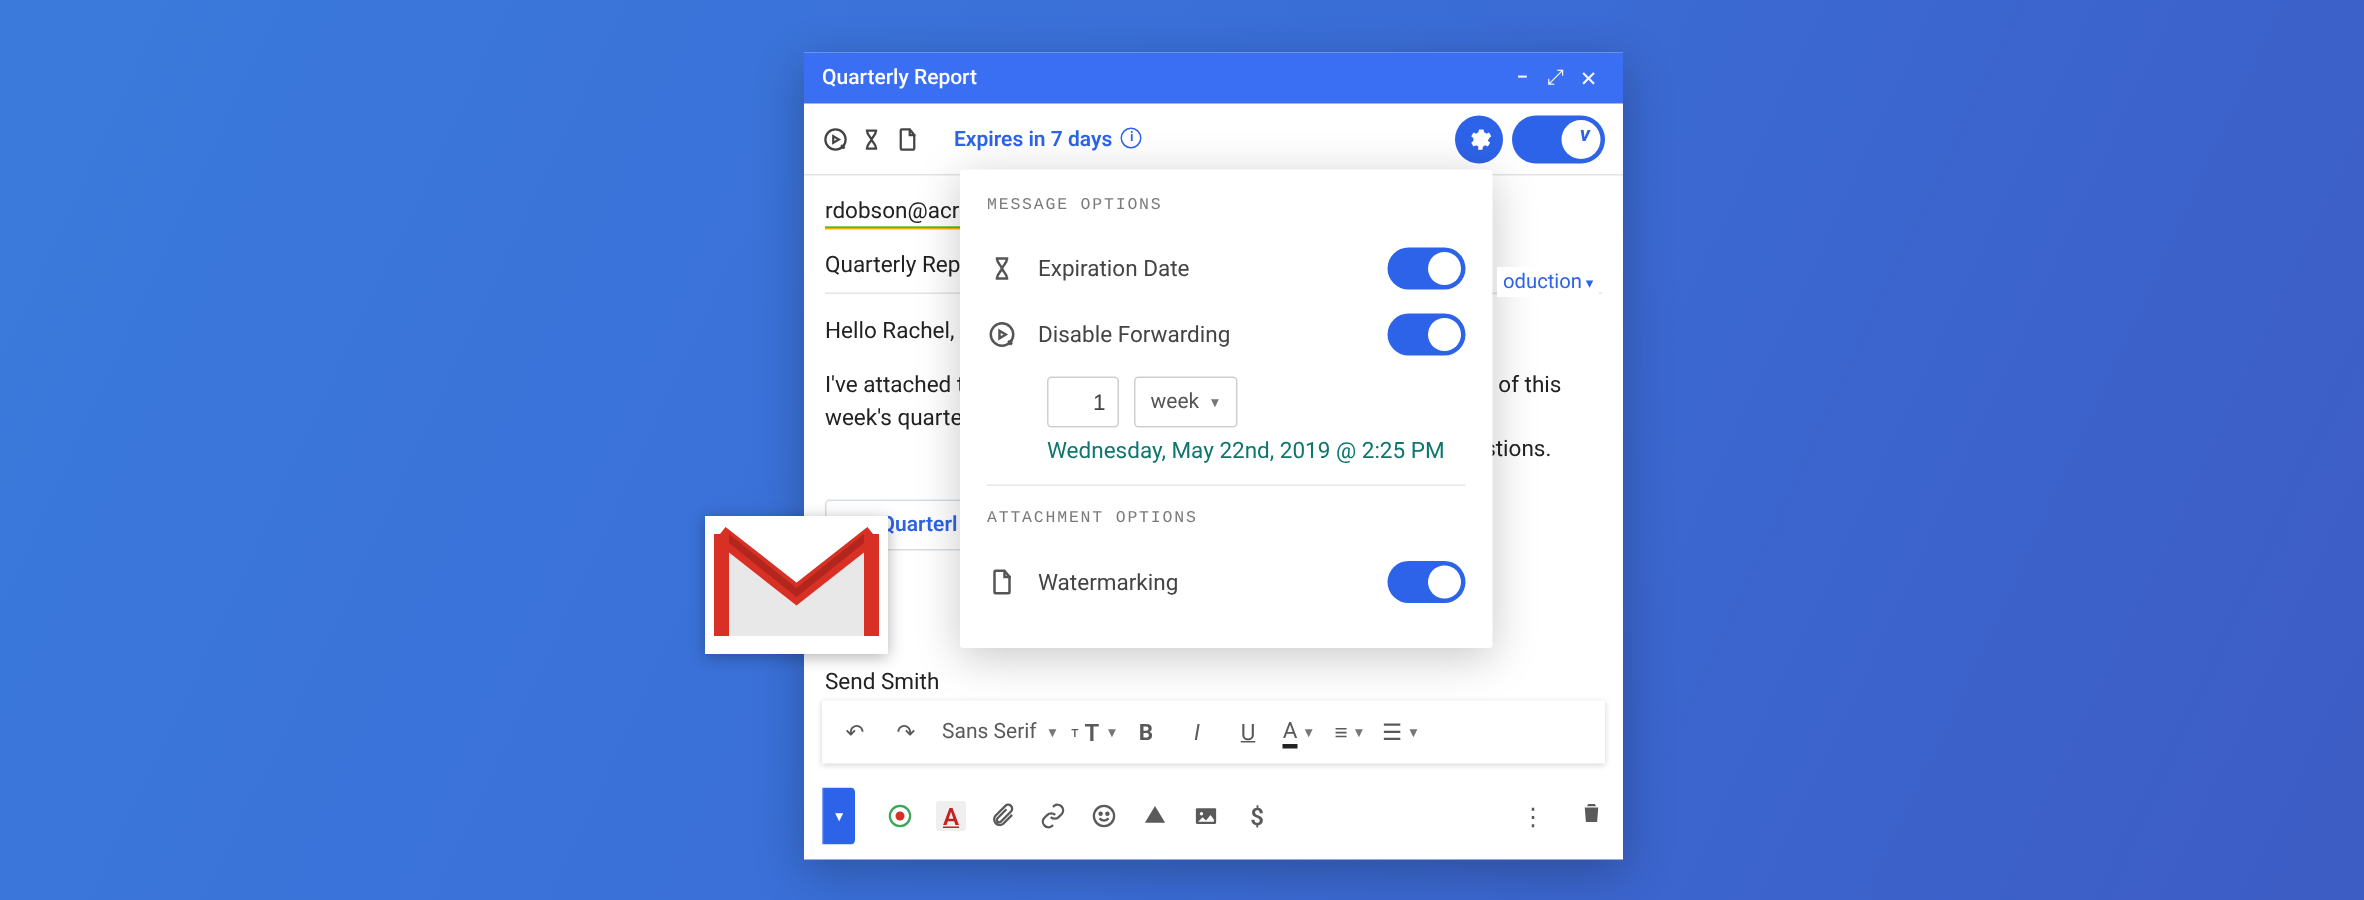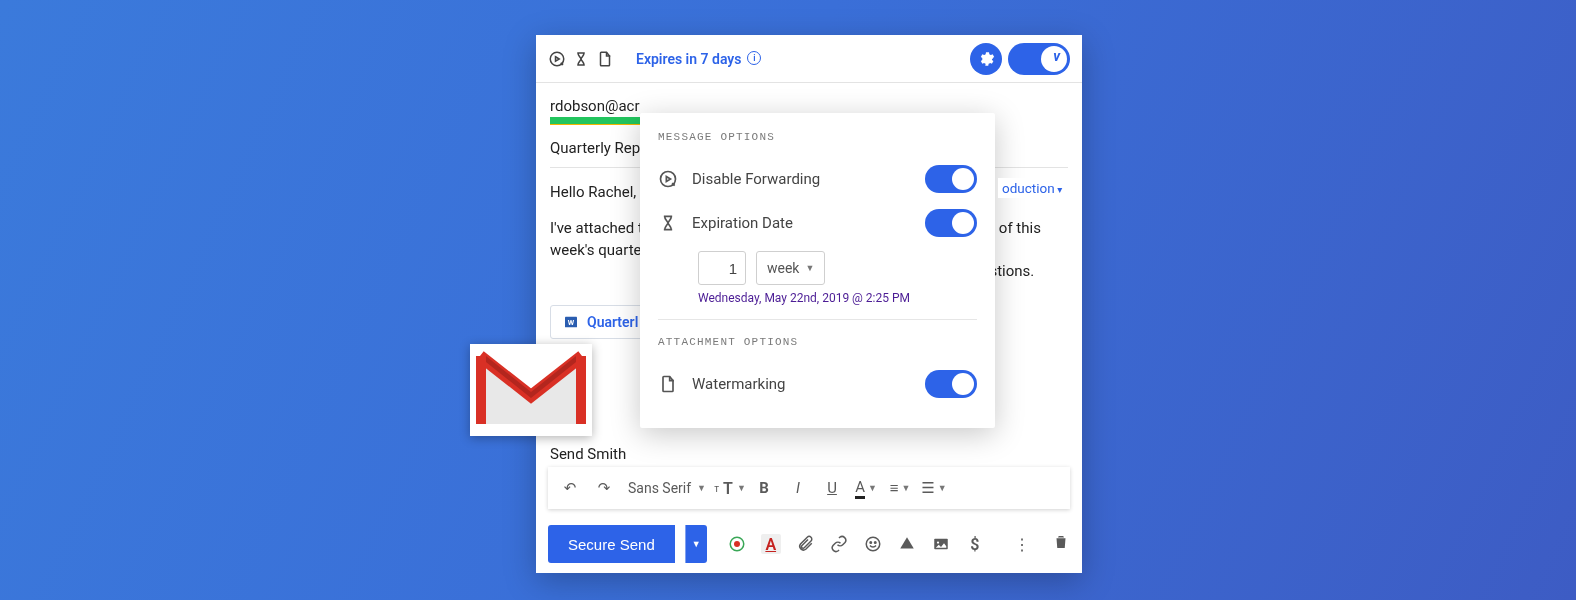--- a/index.html
+++ b/index.html
@@ -65,21 +65,21 @@
   position:relative; cursor:pointer;
 }
 .big-toggle::after {
   content:""; position:absolute; right:3px; top:3px; width:26px; height:26px;
   background:#fff; border-radius:50%;
 }
 .big-toggle .v-mark { position:absolute; right:10px; top:5px; font-style:italic; font-weight:700; color:#2d63e8; font-size:14px; z-index:2; }
 .body-area { padding: 10px 14px 0 14px; flex:1; position:relative; }
 .recipient {
   font-size: 15px; color:#222; padding: 4px 0 2px 0;
-  border-bottom: 7px solid #22c55e; display:inline-block;
+  border-bottom: 1px solid #22c55e; display:inline-block;
 }
 .recipient-underline { height:2px; background:#f5b400; width:102px; margin-top:-1px;}
 .subject-line {
   font-size: 15px; color:#222; padding: 14px 0 10px 0;
   border-bottom: 1px solid #e3e3e3;
 }
 .body-text { font-size: 15px; color:#222; margin-top: 14px; line-height: 1.45; }
 .body-text p { margin-bottom: 14px; }
 .attachment-chip {
   display:inline-flex; align-items:center; gap:8px;
@@ -141,39 +141,46 @@
 .exp-inputs { display:flex; gap:10px; margin:6px 0 6px 40px; }
 .exp-inputs input {
   width:48px; height:34px; border:1px solid #cfcfcf; border-radius:3px;
   text-align:right; padding-right:8px; font-size:15px; color:#444;
 }
 .exp-inputs .unit-select {
   height:34px; border:1px solid #cfcfcf; border-radius:3px;
   padding: 0 10px; display:flex; align-items:center; gap:6px;
   font-size:14px; color:#555; cursor:pointer;
 }
-.exp-date { font-size:12px; color:#4c1d95; margin:6px 0 14px 40px; }
+.exp-date { font-size:15px; color:#0f766e; margin:6px 0 14px 40px; }
 .pop-divider { height:1px; background:#e6e6e6; margin: 4px 0 16px 0; }
 .intro-tag {
   position:absolute; left:998px; top:178px;
   color:#2d63e8; font-size:13.5px; background:#fff;
   padding:2px 4px;
 }
 .intro-tag::after { content:" ▾"; font-size:10px; }
 .gmail-logo {
   position:absolute; left:470px; top:344px; width:122px; height:92px;
   background:#fff; box-shadow:0 2px 10px rgba(0,0,0,0.3);
 }
 .gmail-logo svg { width:100%; height:100%; }
 .pop-icon { width:20px; color:#555; }
 </style>
 </head>
 <body>
 
 <div class="compose-window">
+  <div class="titlebar">
+    <span>Quarterly Report</span>
+    <div class="spacer"></div>
+    <div class="win-btn">−</div>
+    <div class="win-btn">⤢</div>
+    <div class="win-btn">✕</div>
+  </div>
 
   <div class="toolbar-row">
     <svg class="small-icon" viewBox="0 0 24 24" fill="none" stroke="currentColor" stroke-width="2">
         <circle cx="12" cy="12" r="9"></circle>
         <path d="M10 9l5 3-5 3z"></path>
         <line x1="17" y1="17" x2="20" y2="20"></line>
         <line x1="20" y1="17" x2="17" y2="20"></line>
       </svg>
     <svg class="small-icon" viewBox="0 0 24 24" fill="none" stroke="currentColor" stroke-width="2">
         <path d="M7 4h10M7 20h10M8 4c0 4 3 5 4 8-1 3-4 4-4 8M16 4c0 4-3 5-4 8 1 3 4 4 4 8"></path>
@@ -240,21 +247,20 @@
       </div>
     <div class="fbtn" style="gap:3px;">
         <span style="border-bottom:3px solid #222;">A</span>
         <span class="dd-caret">▼</span>
       </div>
     <div class="fbtn" style="gap:3px;">≡<span class="dd-caret">▼</span></div>
     <div class="fbtn" style="gap:3px;">☰<span class="dd-caret">▼</span></div>
   </div>
 
   <div class="bottom-bar">
-    <button class="send-btn">Secure Send</button>
     <div class="send-drop">▼</div>
     <div class="action-icons">
       <div class="ai">
           <svg width="18" height="18" viewBox="0 0 24 24">
             <circle cx="12" cy="12" r="9" fill="none" stroke="#3aa757" stroke-width="2"></circle>
             <circle cx="12" cy="12" r="4" fill="#d93025"></circle>
           </svg>
         </div>
       <div class="ai boxed">
           <span style="text-decoration:underline;color:#c5221f;font-weight:600;">A</span>
@@ -297,35 +303,35 @@
     <div class="spacer"></div>
     <div class="ai" style="color:#5a5a5a;cursor:pointer;">⋮</div>
     <div class="ai" style="color:#5a5a5a;cursor:pointer;margin-left:12px;"><svg width="18" height="18" viewBox="0 0 24 24" fill="currentColor">
           <path d="M6 7h12l-1 13H7zM9 4h6l1 2H8z"></path>
         </svg></div>
   </div>
 </div>
 
 <div class="popover">
   <div class="pop-section-title">MESSAGE OPTIONS</div>
+  <div class="pop-row">
+    <svg class="pop-icon" viewBox="0 0 24 24" fill="none" stroke="currentColor" stroke-width="2">
+        <path d="M7 4h10M7 20h10M8 4c0 4 3 5 4 8-1 3-4 4-4 8M16 4c0 4-3 5-4 8 1 3 4 4 4 8"></path>
+      </svg>
+    <div class="label">Expiration Date</div>
+    <div class="toggle"></div>
+  </div>
   <div class="pop-row">
     <svg class="pop-icon" viewBox="0 0 24 24" fill="none" stroke="currentColor" stroke-width="2">
         <circle cx="12" cy="12" r="9"></circle>
         <path d="M10 9l5 3-5 3z"></path>
         <line x1="17" y1="17" x2="20" y2="20"></line>
         <line x1="20" y1="17" x2="17" y2="20"></line>
       </svg>
     <div class="label">Disable Forwarding</div>
-    <div class="toggle"></div>
-  </div>
-  <div class="pop-row">
-    <svg class="pop-icon" viewBox="0 0 24 24" fill="none" stroke="currentColor" stroke-width="2">
-        <path d="M7 4h10M7 20h10M8 4c0 4 3 5 4 8-1 3-4 4-4 8M16 4c0 4-3 5-4 8 1 3 4 4 4 8"></path>
-      </svg>
-    <div class="label">Expiration Date</div>
     <div class="toggle"></div>
   </div>
   <div class="exp-inputs">
     <input type="text" value="1" style="">
     <div class="unit-select">
       <span>week</span>
         <span class="dd-caret">▼</span>
     </div>
   </div>
   <div class="exp-date">Wednesday, May 22nd, 2019 @ 2:25 PM</div>

